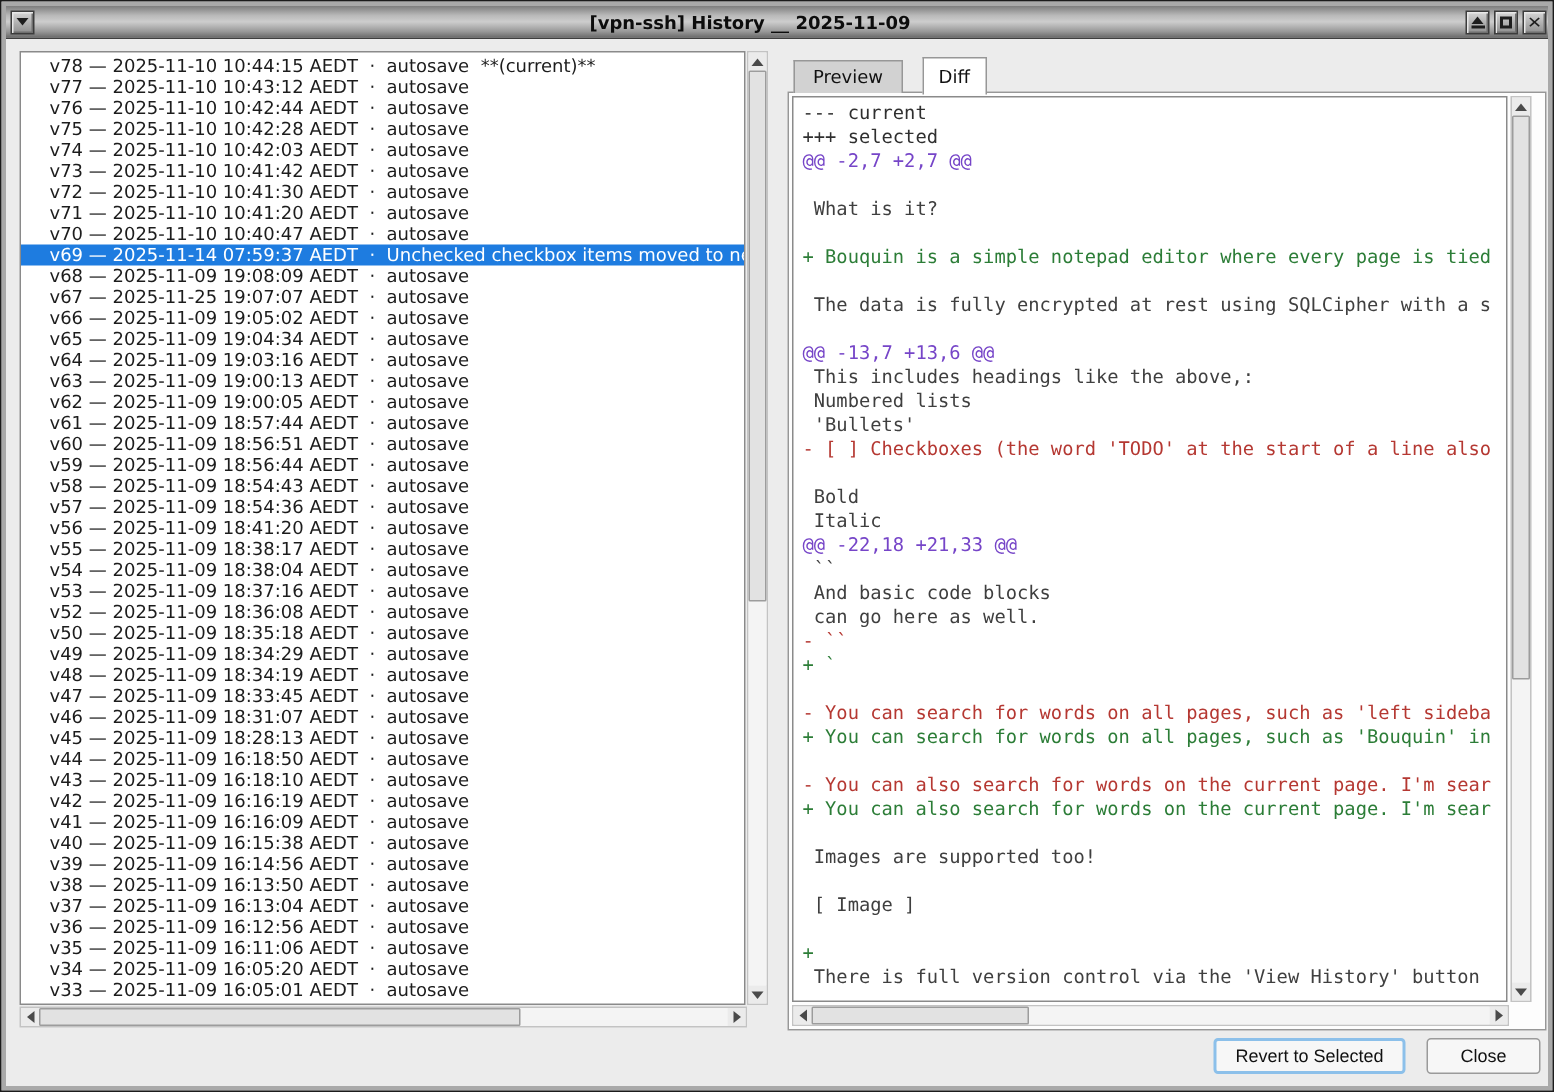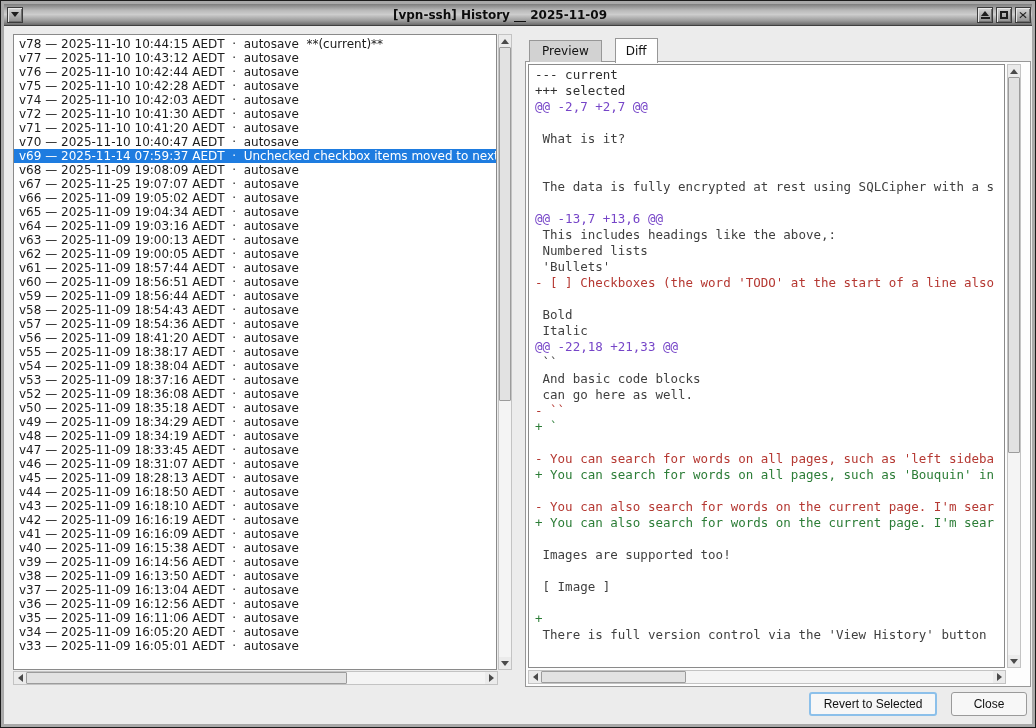--- a/index.html
+++ b/index.html
@@ -39,21 +39,21 @@
   .max-box{width:8px;height:8px;border:2px solid #1e1e1e;background:transparent;}
   .close-x{font-size:12px;font-weight:bold;color:#1e1e1e;line-height:1;transform:scaleY(.9);}
   
   .listbox{
     position:absolute;left:12px;top:33px;width:484px;height:636px;
     background:#fff;border:1px solid #8a8a8a;
     overflow:hidden;padding:2px 0 0 3px;
   }
   .row{
     height:14px;line-height:14px;font-size:12px;color:#1c1c1c;
-    white-space:pre;overflow:hidden;margin-left:-3px;padding-left:5px;
+    white-space:pre;overflow:hidden;margin-left:-3px;padding-left:19px;
   }
   .row.selected{background:var(--sel-bg,#1e7ce0);color:#fff;}
   
   .sb{position:absolute;background:#f1f1f1;border:1px solid #c3c3c3;}
   .sb-v{display:flex;flex-direction:column;}
   .sb-h{display:flex;flex-direction:row;}
   .sb-arrow{flex:0 0 12px;display:flex;align-items:center;justify-content:center;background:#ebebeb;}
   .sb-track{flex:1;position:relative;background:#f4f4f4;}
   .sb-thumb{position:absolute;background:#e2e2e2;border:1px solid #9c9c9c;border-radius:1px;}
   .sb-v .sb-thumb{left:0;right:0;}
@@ -121,20 +121,21 @@
       <span class="close-x">✕</span>
     </div>
   </div>
 
   <div class="listbox" id="history-list">
       <div class="row">v78 — 2025-11-10 10:44:15 AEDT  ·  autosave  **(current)**</div>
       <div class="row">v77 — 2025-11-10 10:43:12 AEDT  ·  autosave</div>
       <div class="row">v76 — 2025-11-10 10:42:44 AEDT  ·  autosave</div>
       <div class="row">v75 — 2025-11-10 10:42:28 AEDT  ·  autosave</div>
       <div class="row">v74 — 2025-11-10 10:42:03 AEDT  ·  autosave</div>
+      <div class="row">v73 — 2025-11-10 10:41:42 AEDT  ·  autosave</div>
       <div class="row">v72 — 2025-11-10 10:41:30 AEDT  ·  autosave</div>
       <div class="row">v71 — 2025-11-10 10:41:20 AEDT  ·  autosave</div>
       <div class="row">v70 — 2025-11-10 10:40:47 AEDT  ·  autosave</div>
       <div class="row selected">v69 — 2025-11-14 07:59:37 AEDT  ·  Unchecked checkbox items moved to next</div>
       <div class="row">v68 — 2025-11-09 19:08:09 AEDT  ·  autosave</div>
       <div class="row">v67 — 2025-11-25 19:07:07 AEDT  ·  autosave</div>
       <div class="row">v66 — 2025-11-09 19:05:02 AEDT  ·  autosave</div>
       <div class="row">v65 — 2025-11-09 19:04:34 AEDT  ·  autosave</div>
       <div class="row">v64 — 2025-11-09 19:03:16 AEDT  ·  autosave</div>
       <div class="row">v63 — 2025-11-09 19:00:13 AEDT  ·  autosave</div>
@@ -199,20 +200,21 @@
     </div>
 
   <div class="notebook">
     <div class="diff-area" id="diff-area">
         <div class="dl meta">--- current</div>
         <div class="dl meta">+++ selected</div>
         <div class="dl hunk">@@ -2,7 +2,7 @@</div>
         <div class="dl ctx"> </div>
         <div class="dl ctx"> What is it?</div>
         <div class="dl ctx"> </div>
+        <div class="dl add">+ Bouquin is a simple notepad editor where every page is tied</div>
         <div class="dl ctx"> </div>
         <div class="dl ctx"> The data is fully encrypted at rest using SQLCipher with a s</div>
         <div class="dl ctx"> </div>
         <div class="dl hunk">@@ -13,7 +13,6 @@</div>
         <div class="dl ctx"> This includes headings like the above,:</div>
         <div class="dl ctx"> Numbered lists</div>
         <div class="dl ctx"> 'Bullets'</div>
         <div class="dl del">- [ ] Checkboxes (the word 'TODO' at the start of a line also</div>
         <div class="dl ctx"> </div>
         <div class="dl ctx"> Bold</div>

